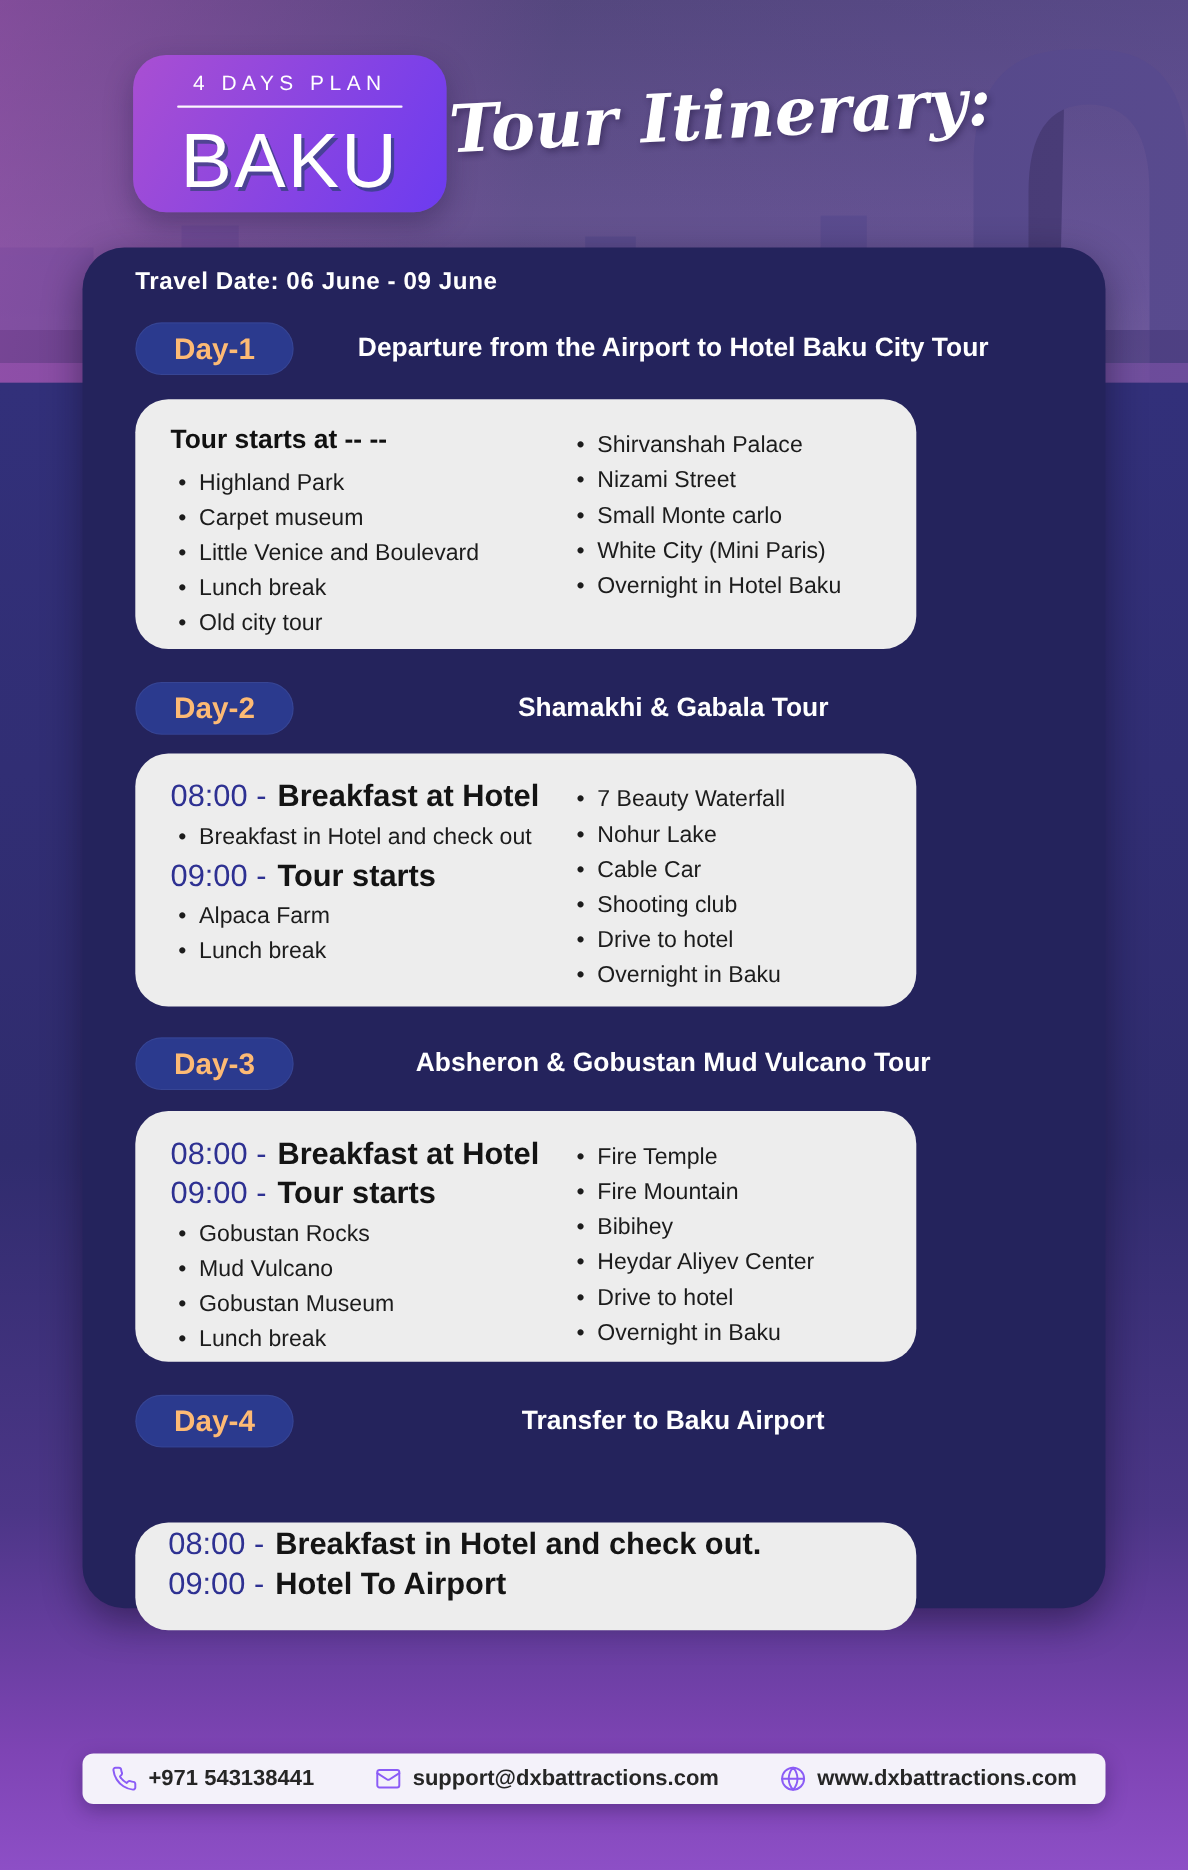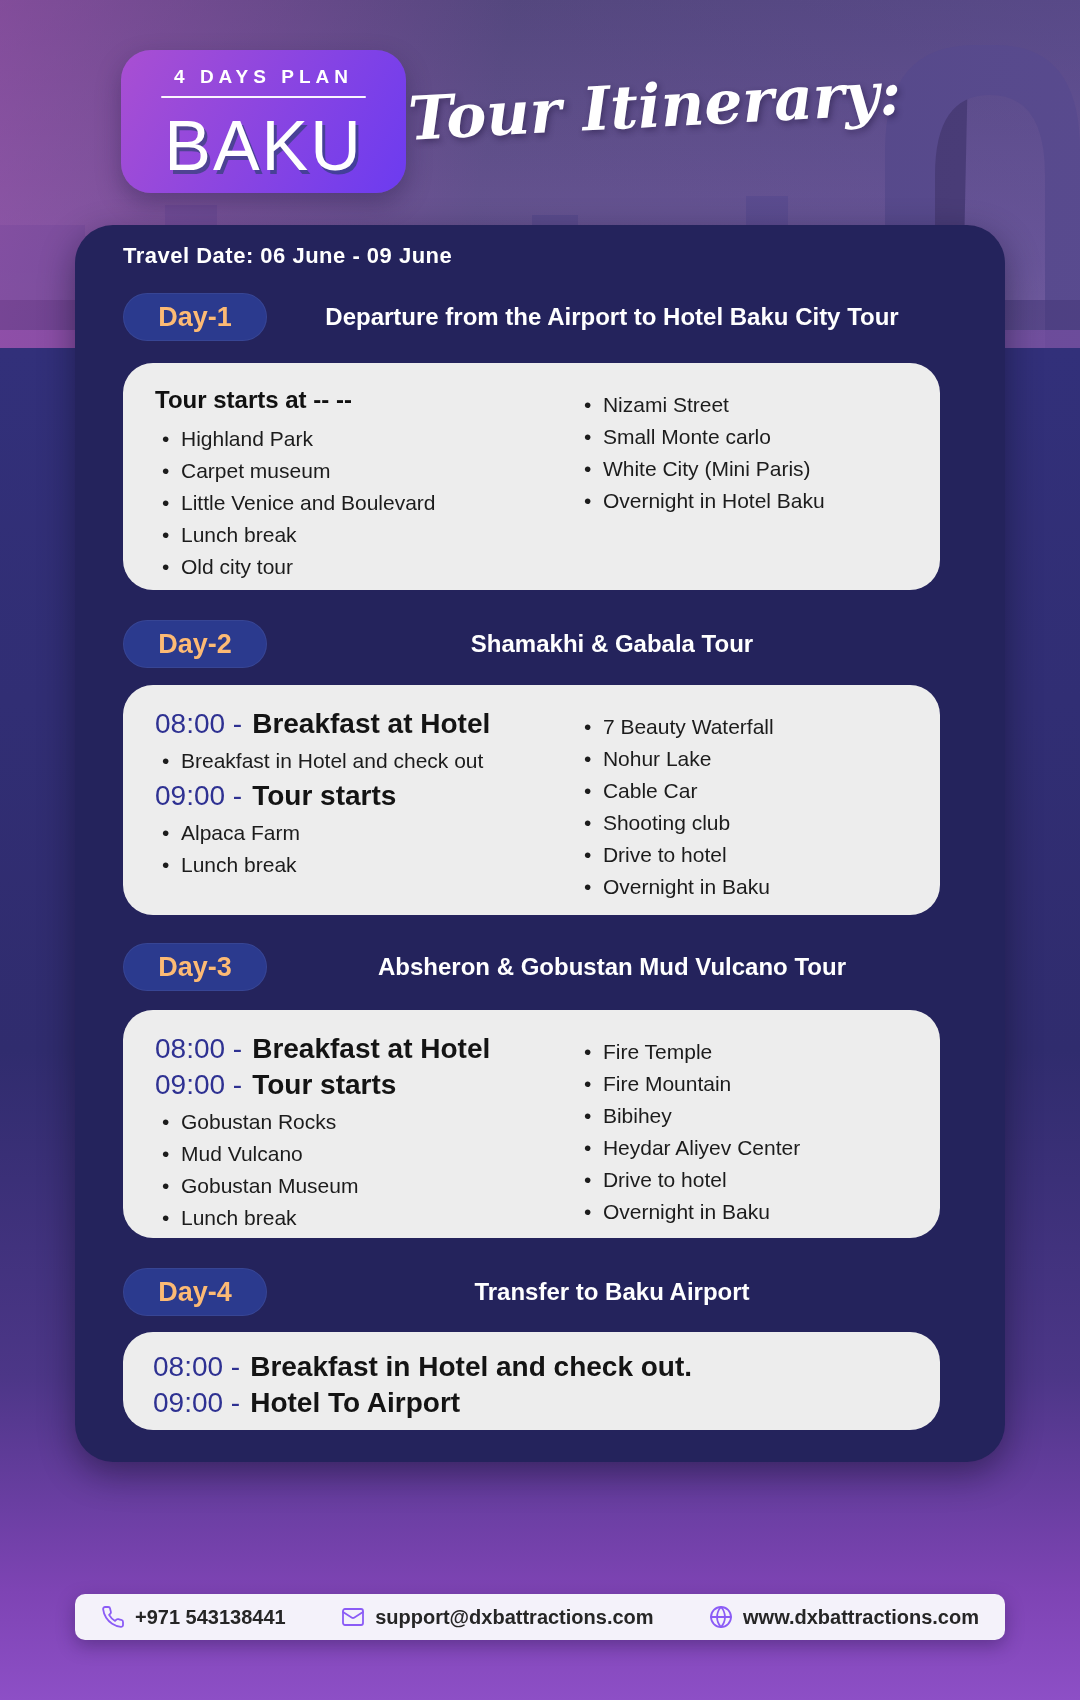--- a/index.html
+++ b/index.html
@@ -24,21 +24,21 @@
   }
   
   .badge{
     position:absolute;left:121px;top:50px;width:285px;height:143px;
     border-radius:30px;
     background:linear-gradient(300deg,var(--badge-grad-end,#6c3bf0) 0%,var(--badge-grad-start,#a94fd2) 100%);
     box-shadow:0 10px 25px rgba(30,20,60,.35);
     text-align:center;color:#fff;
   }
   .badge .plan{
-    margin-top:16px;font-size:19px;font-weight:700;letter-spacing:5px;
+    margin-top:16px;font-size:19px;font-weight:400;letter-spacing:5px;
   }
   .badge .rule{
     width:205px;height:2px;background:#fff;margin:8px auto 2px;border-radius:1px;opacity:.95;
   }
   .badge .city{
     font-size:70px;font-weight:400;letter-spacing:2px;line-height:92px;
     text-shadow:3px 4px 0 rgba(24,64,88,.55);
   }
   .script-title{
     position:absolute;left:408px;top:68px;width:600px;
@@ -69,32 +69,32 @@
     border-radius:24px;height:48px;line-height:48px;
     padding:0 26px;min-width:92px;text-align:center;
     box-shadow:inset 0 0 0 1px rgba(255,255,255,.06);
   }
   .day-title{
     flex:1;text-align:center;color:#fff;font-weight:700;font-size:24px;
     white-space:nowrap;
   }
   
   .card{
-    position:absolute;left:48px;width:817px;
+    position:absolute;left:48px;width:710px;
     background:var(--card,#ededed);
     border-radius:30px;
     box-sizing:border-box;
     padding:20px 30px;
     display:flex;
     color:#1c1c1c;
   }
   .card1{top:138px;height:227px}
   .card2{top:460px;height:230px}
   .card3{top:785px;height:228px}
-  .card4{top:1107px;height:98px;padding-top:16px}
+  .card4{top:1159px;height:98px;padding-top:1px}
   .col{box-sizing:border-box;}
   .col.left{width:56%;padding-left:2px;}
   .col.right{width:44%;padding-top:6px;}
   .line{font-size:21px;line-height:32px;}
   .line.bullet{position:relative;padding-left:26px;}
   .line.bullet::before{content:"\2022";position:absolute;left:7px;top:0;}
   .line.header{font-size:24px;font-weight:700;color:#111;line-height:30px;margin:2px 0 8px;}
   .line.time{font-size:28px;line-height:30px;margin:4px 0 6px;}
   .time-part{color:var(--time,#2e3192);font-weight:500;margin-right:10px;}
   .label-part{font-weight:700;color:#141414;}
@@ -175,20 +175,21 @@
     <div class="card card1">
       <div class="col left">
         <div class="line header">Tour starts at -- --</div>
         <div class="line bullet">Highland Park</div>
         <div class="line bullet">Carpet museum</div>
         <div class="line bullet">Little Venice and Boulevard</div>
         <div class="line bullet">Lunch break</div>
         <div class="line bullet">Old city tour</div>
       </div>
       <div class="col right">
+        <div class="line bullet">Shirvanshah Palace</div>
         <div class="line bullet">Nizami Street</div>
         <div class="line bullet">Small Monte carlo</div>
         <div class="line bullet">White City (Mini Paris)</div>
         <div class="line bullet">Overnight in Hotel Baku</div>
       </div>
     </div>
 
     <div class="day-row row2">
       <div class="pill">Day-2</div>
       <div class="day-title">Shamakhi &amp; Gabala Tour</div>

